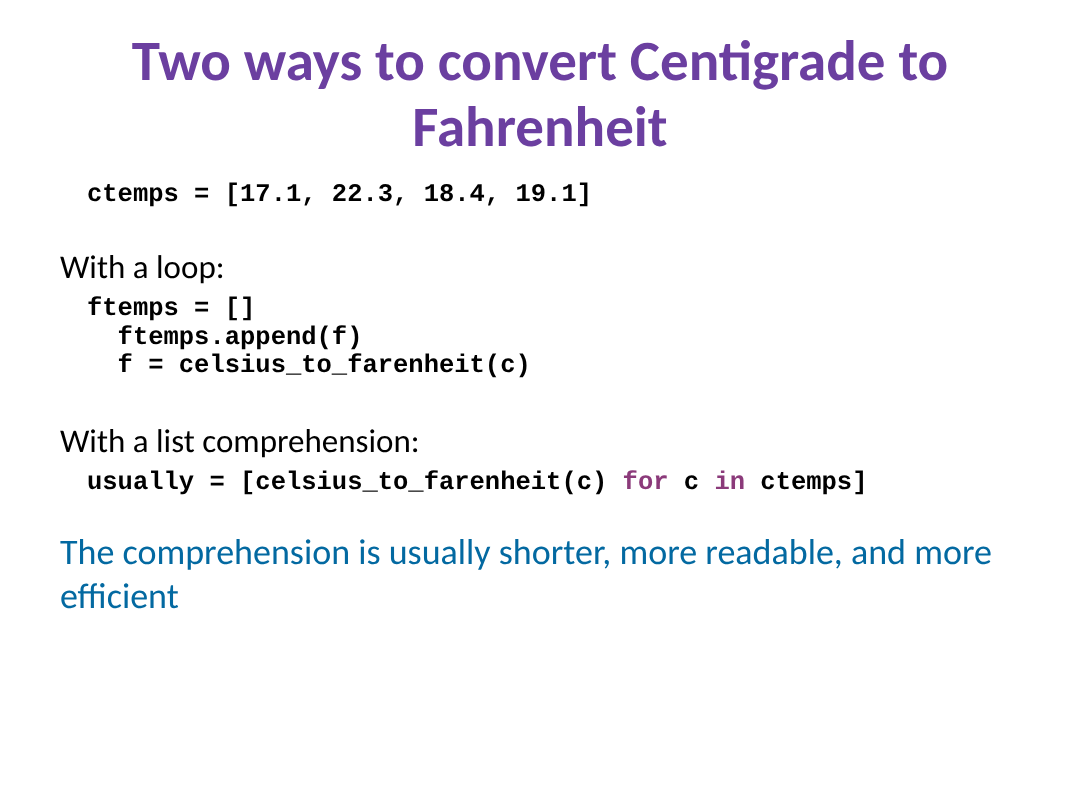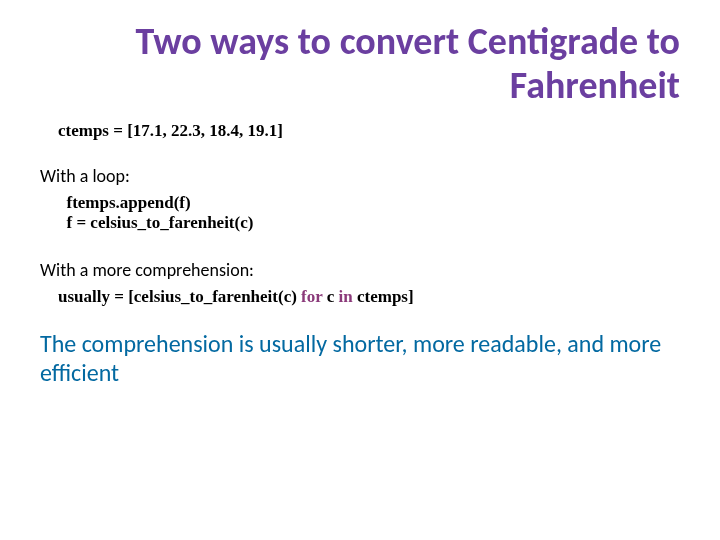--- a/index.html
+++ b/index.html
@@ -12,37 +12,37 @@
       height: 540px;
       background: #ffffff;
       font-family: Calibri, Arial, sans-serif;
       padding: 20px 40px;
       position: relative;
     }
     .title {
       font-size: 38px;
       font-weight: bold;
       color: #6b3fa0;
-      text-align: right;
+      text-align: center;
       line-height: 1.15;
       margin-bottom: 14px;
     }
     .code {
-      font-family: Liberation Serif, serif;
+      font-family: Liberation Mono, monospace;
       font-size: 17px;
       font-weight: bold;
       color: #000000;
       white-space: pre;
     }
     .code-block {
       margin-left: 18px;
       margin-bottom: 24px;
     }
     .section-label {
-      font-size: 18px;
+      font-size: 22px;
       color: #000000;
       margin-bottom: 6px;
       margin-top: 8px;
     }
     .indented-code {
       margin-left: 18px;
       margin-bottom: 26px;
     }
     .kw {
       color: #8b3a7a;
@@ -57,22 +57,23 @@
 <body>
 
 <h1 class="title">Two ways to convert Centigrade to Fahrenheit</h1>
 
 <div class="code-block">
   <div class="code">ctemps = [17.1, 22.3, 18.4, 19.1]</div>
 </div>
 
 <div class="section-label">With a loop:</div>
 <div class="indented-code">
+  <div class="code">ftemps = []</div>
   <div class="code">  ftemps.append(f)</div>
   <div class="code">  f = celsius_to_farenheit(c)</div>
 </div>
 
-<div class="section-label">With a more comprehension:</div>
+<div class="section-label">With a list comprehension:</div>
 <div class="indented-code" style="margin-bottom: 22px;">
   <div class="code"><span>usually = [celsius_to_farenheit(c) </span><span class="kw">for</span><span> c </span><span class="kw">in</span><span> ctemps]</span></div>
 </div>
 
 <div class="footer-text">The comprehension is usually shorter, more readable, and more efficient</div>
 
 </body></html>

